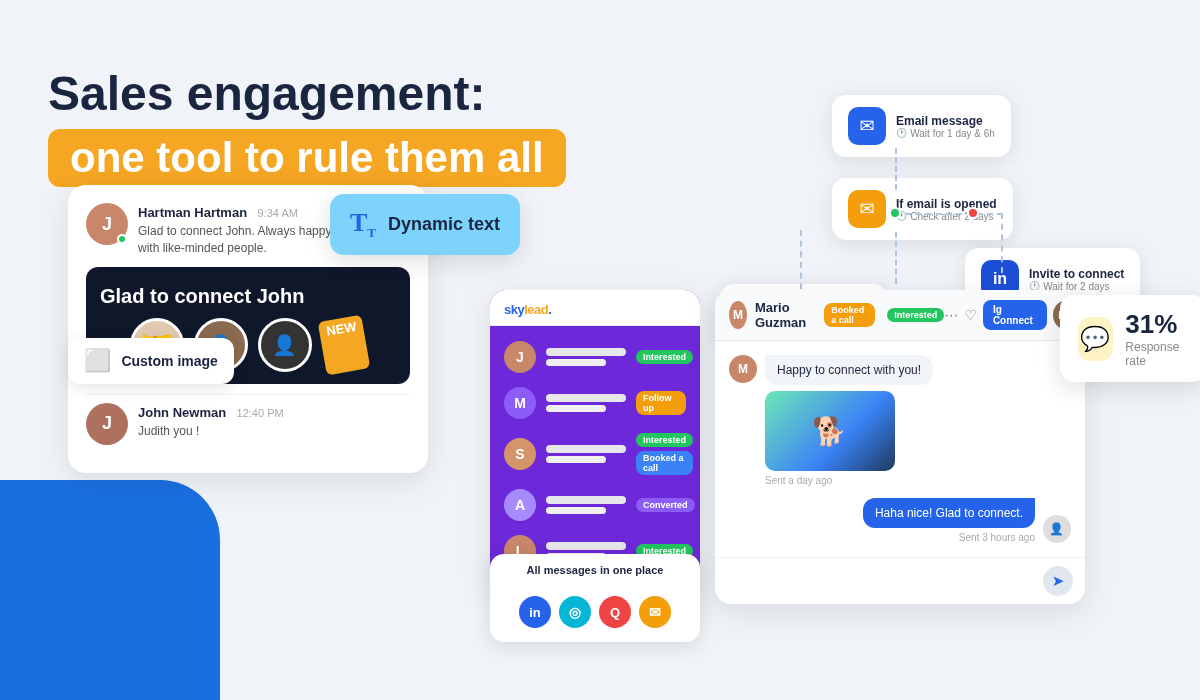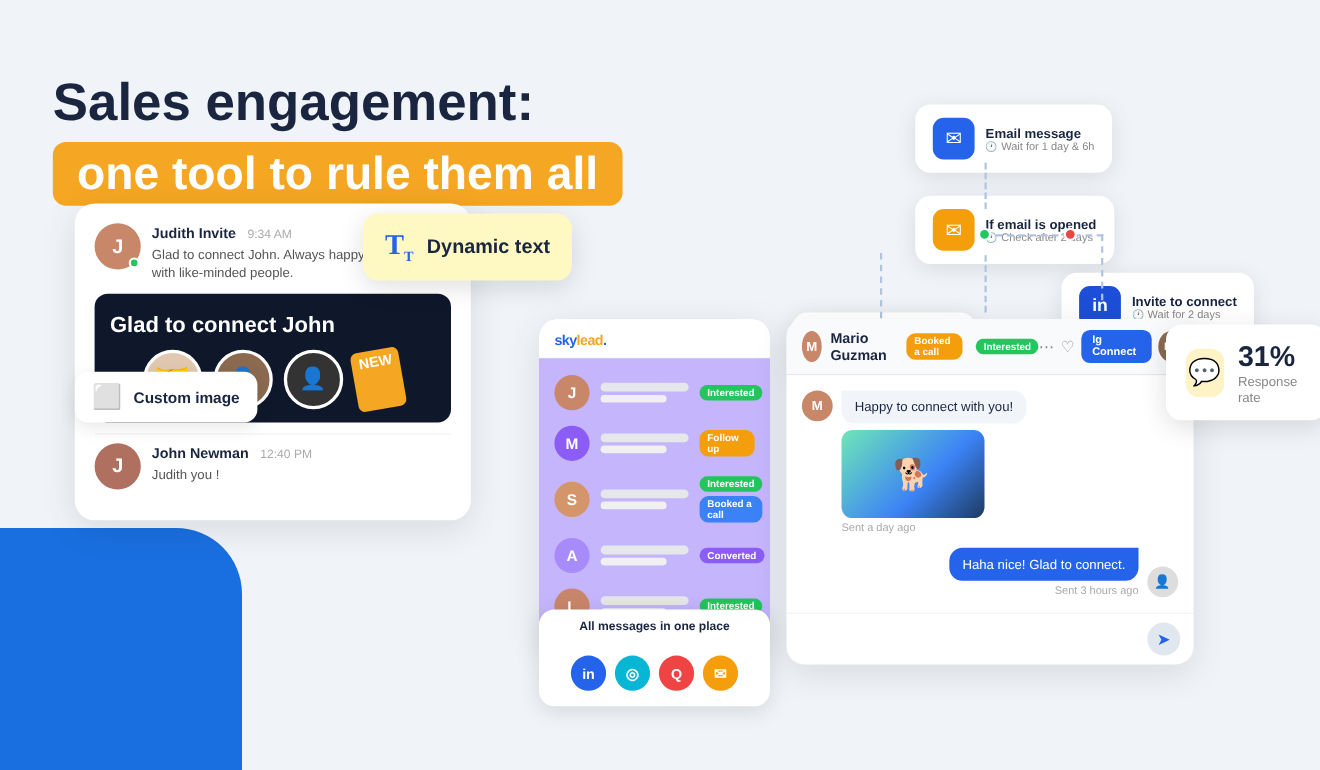--- a/index.html
+++ b/index.html
@@ -144,21 +144,21 @@
       padding: 3px 7px;
       transform: rotate(-10deg);
       display: inline-block;
     }
 
     
     .dynamic-card {
       position: absolute;
       top: 194px;
       left: 330px;
-      background: #fef9c3;
+      background: #7dd3fc;
       border-radius: 14px;
       box-shadow: 0 6px 24px rgba(0,0,0,0.13);
       padding: 14px 20px;
       display: flex;
       align-items: center;
       gap: 12px;
       z-index: 30;
       white-space: nowrap;
     }
     .tt-icon {
@@ -190,21 +190,21 @@
     }
     .image-icon { font-size: 22px; color: #bbb; }
     .custom-image-label { font-size: 14px; font-weight: 600; color: #1a2540; }
 
     
     .skylead-card {
       position: absolute;
       top: 290px;
       left: 490px;
       width: 210px;
-      background: #c4b5fd;
+      background: #6d28d9;
       border-radius: 16px;
       box-shadow: 0 8px 32px rgba(0,0,0,0.10);
       padding: 0 0 16px 0;
       z-index: 20;
     }
     .skylead-header {
       background: #fff;
       border-radius: 16px 16px 0 0;
       padding: 12px 14px 8px 14px;
       border-bottom: 1px solid #f0f0f0;
@@ -485,21 +485,21 @@
 </div>
 
 <div class="msg-card">
 
   <div class="msg-row">
     <div class="avatar avatar-judith">
       <span>J</span>
       <span class="online-dot"></span>
     </div>
     <div class="msg-info">
-      <span class="msg-name">Judith Invite</span>
+      <span class="msg-name">Hartman Hartman</span>
       <span class="msg-time">9:34 AM</span>
       <div class="msg-text">Glad to connect John. Always happy to network with like-minded people.</div>
     </div>
   </div>
 
   <div class="blue-image-card">
     <div class="blue-image-card-text">Glad to connect John</div>
     <div class="avatar-group">
       <div class="avatar-circle">
         <span style="font-size:28px;">🤝</span>

